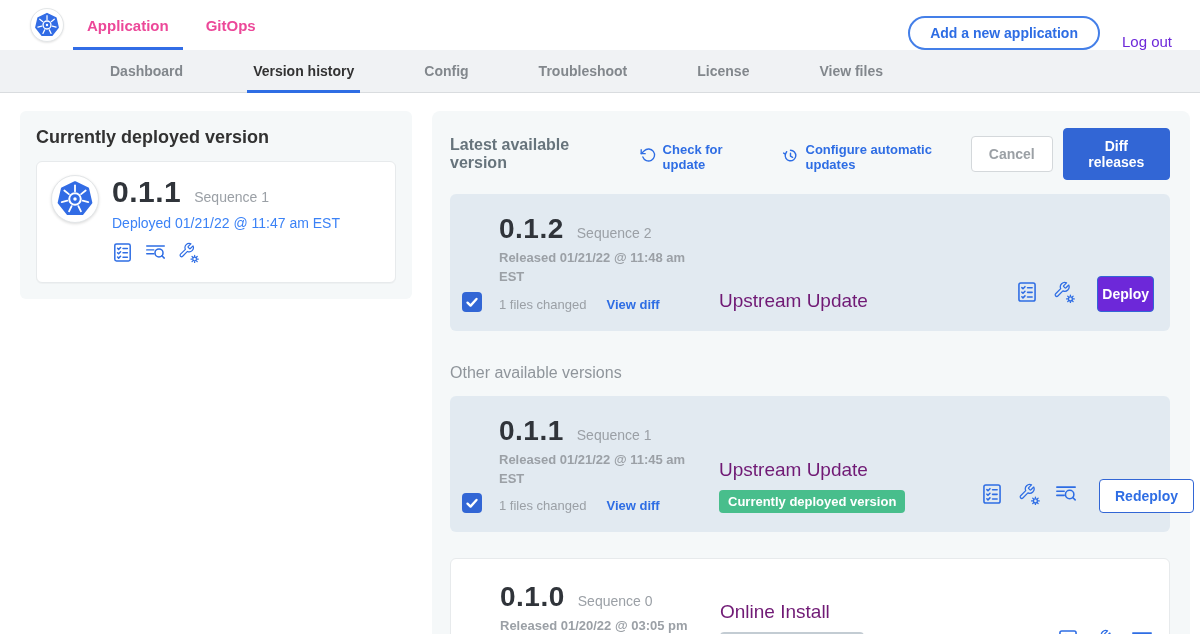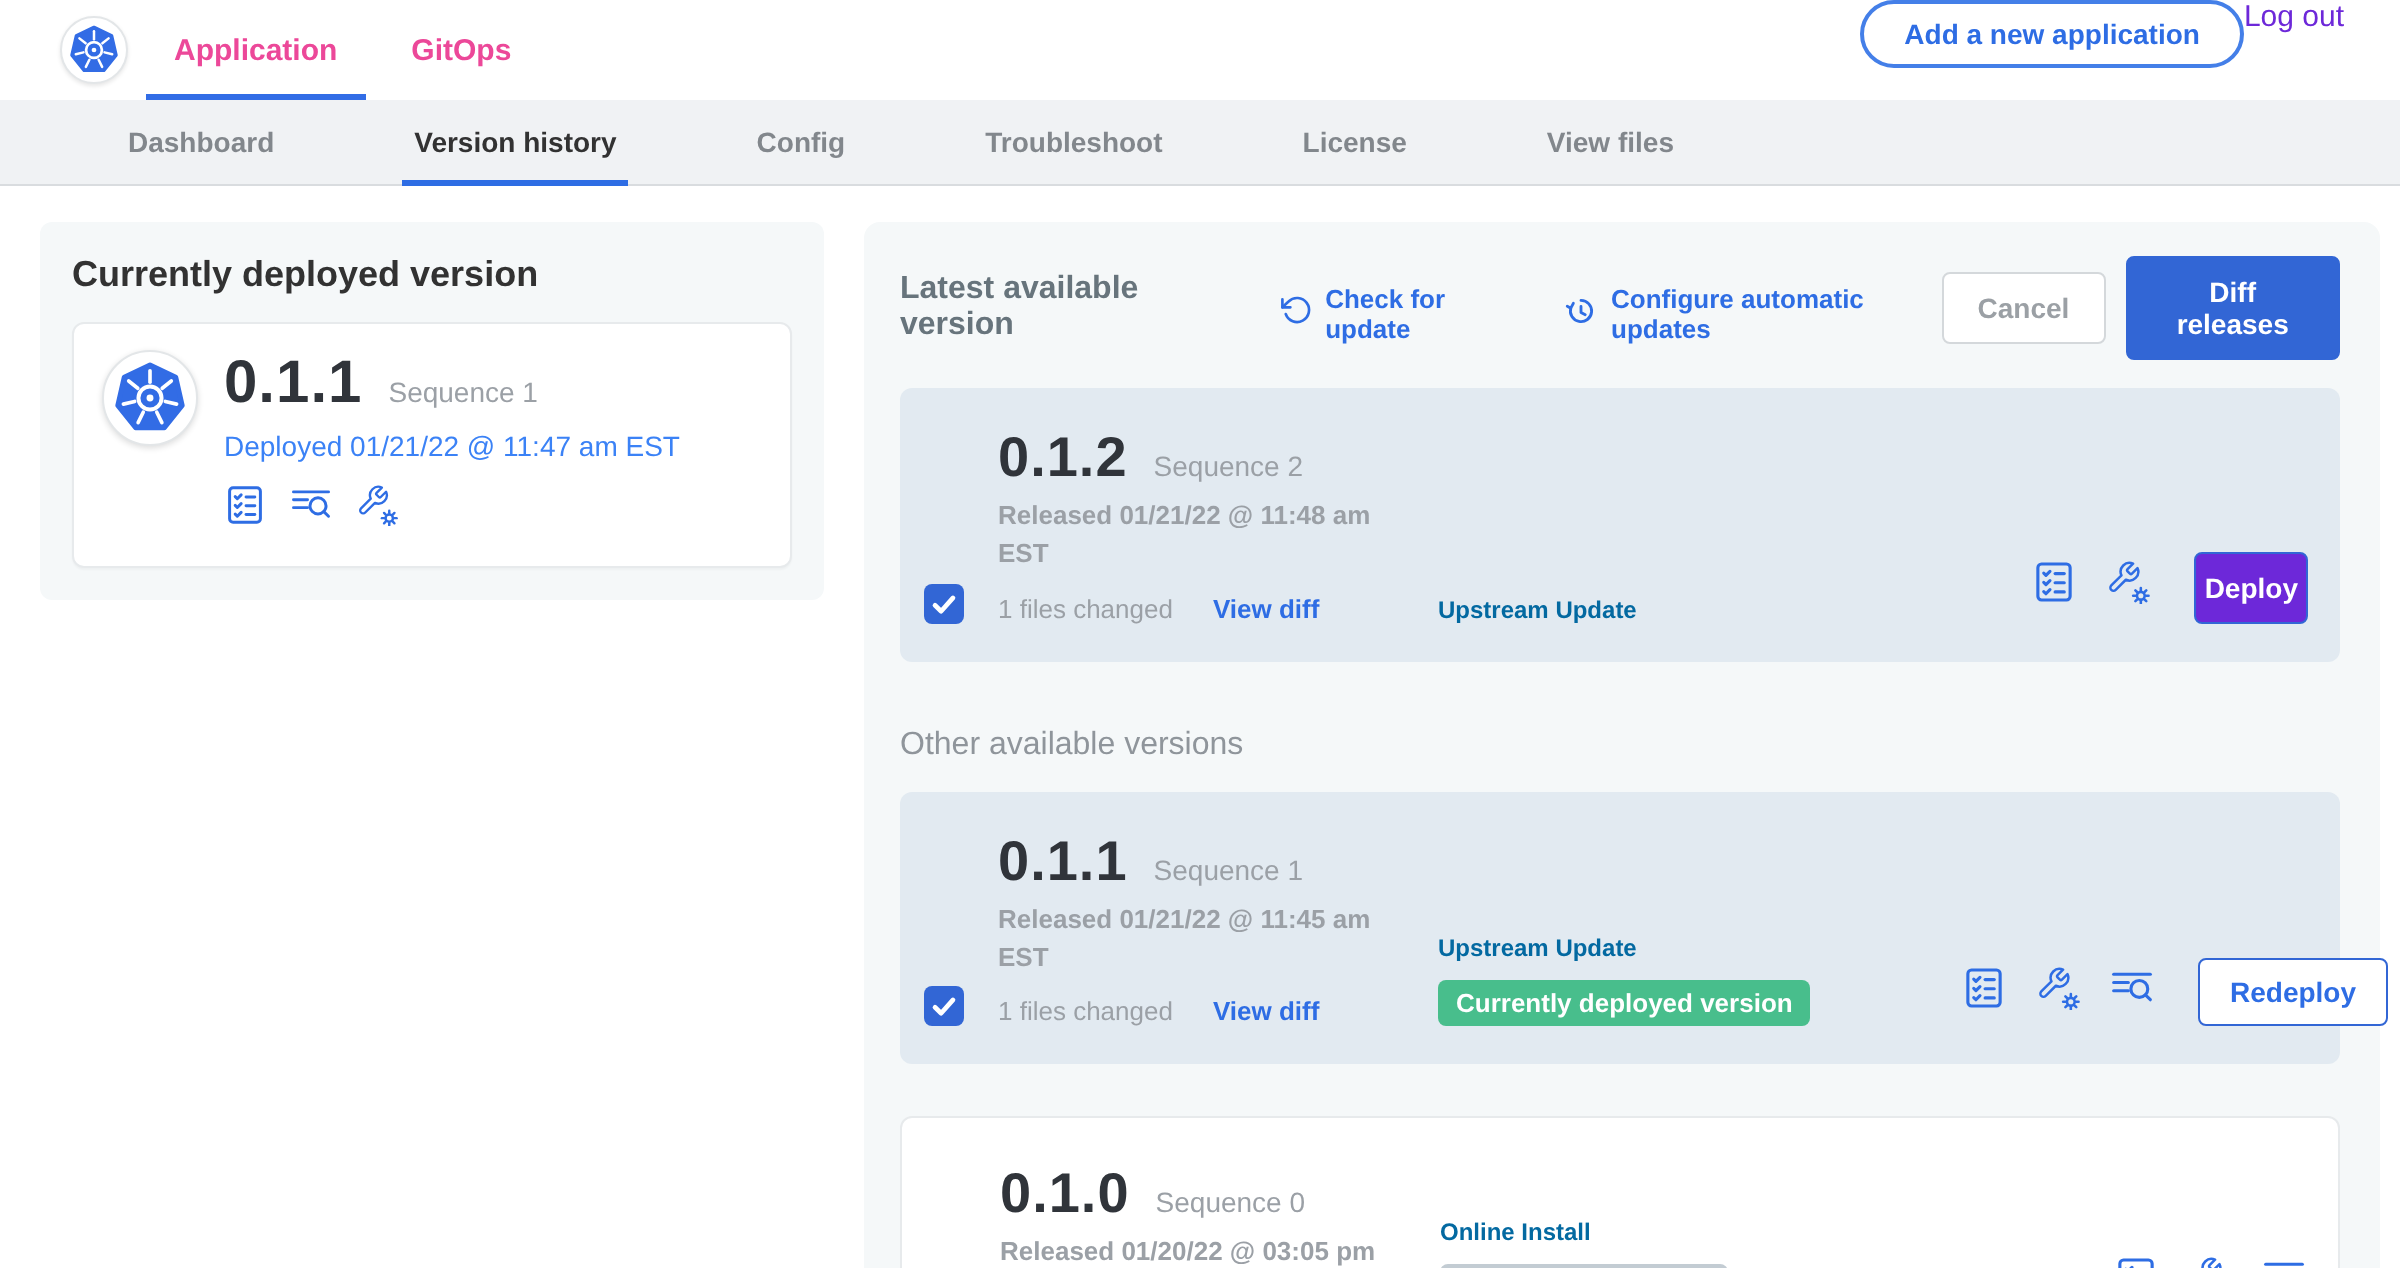--- a/index.html
+++ b/index.html
@@ -6,26 +6,26 @@
   html,body { background:#fff; }
   body { font-family: "Liberation Sans", sans-serif; }
   #app { position:relative; width:1200px; height:634px; background:#fff; overflow:hidden; }
 
   
   .topnav { position:absolute; top:0; left:0; width:1200px; height:50px; background:#fff; display:flex; align-items:stretch; }
   .logo-avatar { width:34px; height:34px; margin:8px 0 0 30px; border-radius:50%; background:#fff; border:1px solid #e3e6e8; box-shadow:0 1px 2px rgba(0,0,0,.10); display:flex; align-items:center; justify-content:center; flex:none; }
   .topnav-tabs { display:flex; margin-left:9px; gap:9px; }
   .toptab { position:relative; display:flex; align-items:center; padding:0 14px; font-size:15px; font-weight:700; color:#ec4899; cursor:pointer; }
   .toptab.active::after { content:""; position:absolute; left:0; right:0; bottom:0; height:3px; background:#326de6; }
-  .topnav-right { margin-left:auto; display:flex; align-items:flex-start; margin-right:28px; }
+  .topnav-right { margin-left:auto; display:flex; align-items:flex-end; gap:22px; margin-right:28px; }
   .add-app-btn { background:#fff; border:2px solid #447fe8; color:#2e6de4; font-weight:700; font-size:14px; padding:7px 20px; border-radius:18px; cursor:pointer; font-family:inherit; }
   .logout { font-size:15px; color:#6d28d9; cursor:pointer; }
 
   
-  .subnav { position:absolute; top:50px; left:0; width:1200px; height:43px; background:#f0f2f4; border-bottom:1px solid #d9dcdf; display:flex; align-items:stretch; padding-left:58px; gap:58px; }
+  .subnav { position:absolute; top:50px; left:0; width:1200px; height:43px; background:#f0f2f4; border-bottom:1px solid #d9dcdf; display:flex; align-items:stretch; padding-left:104px; gap:58px; }
   .subtab { position:relative; display:flex; align-items:center; padding:0 6px; font-size:14px; font-weight:600; color:#82878c; cursor:pointer; }
   .subtab.active { color:#323232; font-weight:700; }
   .subtab.active::after { content:""; position:absolute; left:0; right:0; bottom:-1px; height:3px; background:#2e6de4; }
 
   
   .current-panel { position:absolute; left:20px; top:111px; width:392px; background:#f5f8f9; border-radius:6px; padding:16px; }
   .current-title { font-size:18px; font-weight:700; color:#323232; }
   .current-card { margin-top:13px; background:#fff; border:1px solid #e7eaec; border-radius:6px; padding:13px 16px 15px 14px; display:flex; gap:13px; box-shadow:0 1px 1px rgba(0,0,0,.03); }
   .k8s-avatar { width:48px; height:48px; border-radius:50%; background:#fff; border:1px solid #e3e6e8; box-shadow:0 1px 3px rgba(0,0,0,.14); display:flex; align-items:center; justify-content:center; flex:none; }
   .version-line { display:flex; align-items:baseline; }
@@ -55,21 +55,21 @@
   .checkbox.unchecked { background:#fff; border:1.5px solid #3266d5; }
 
   .row-info { margin-left:17px; width:208px; flex:none; }
   .row-version { font-size:28px; font-weight:700; color:#30343a; letter-spacing:.5px; }
   .released { margin-top:4px; font-size:13px; font-weight:700; color:#9ba0a6; line-height:1.45; max-width:196px; }
   .files-line { margin-top:10px; font-size:13px; display:flex; gap:20px; }
   .files-changed { color:#9ba0a6; font-weight:500; }
   .view-diff { color:#2e6de4; font-weight:700; cursor:pointer; }
 
   .row-middle { margin-left:12px; width:262px; flex:none; }
-  .source { font-size:12px; font-weight:700; color:#0369a1; }
+  .source { font-size:19px; font-weight:400; color:#701a75; }
   .badge { display:inline-block; margin-top:9px; padding:4px 9px; border-radius:4px; font-size:13px; font-weight:700; color:#fff; }
   .badge-green { background:#48be8c; }
   .badge-gray { background:#c3ccd3; }
 
   .row-right { margin-left:auto; display:flex; align-items:center; gap:15px; }
 
   .icon { color:#2e6de4; display:block; cursor:pointer; }
   .icon.decor { cursor:default; }
   svg.glyph { stroke:currentColor; fill:none; stroke-width:1.7; stroke-linecap:round; stroke-linejoin:round; }
 </style>

